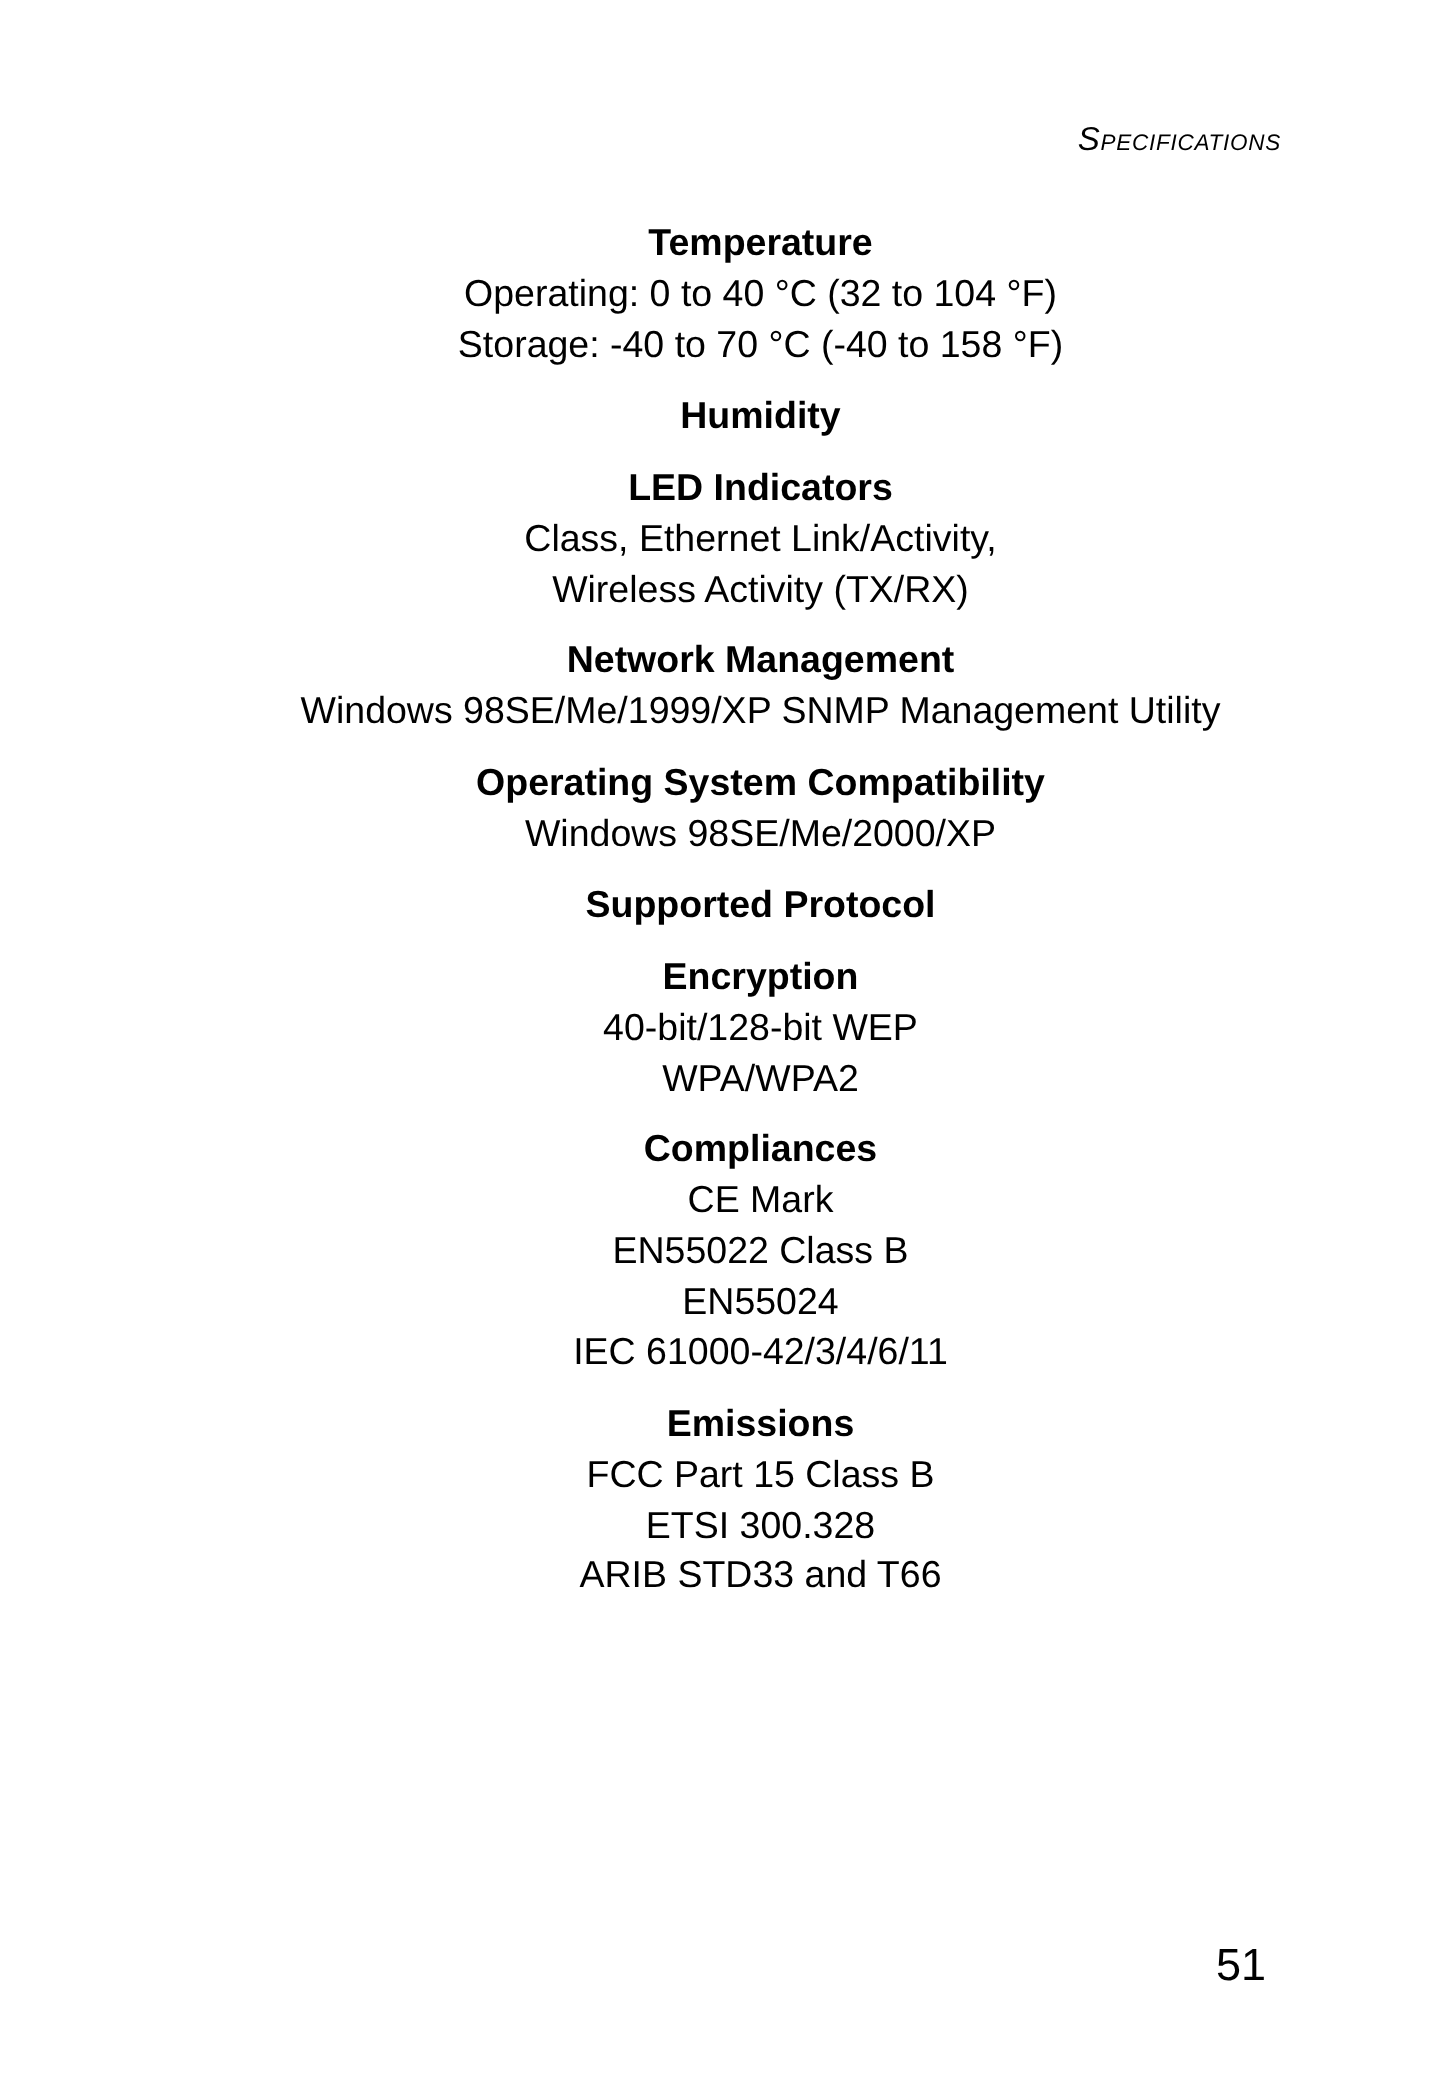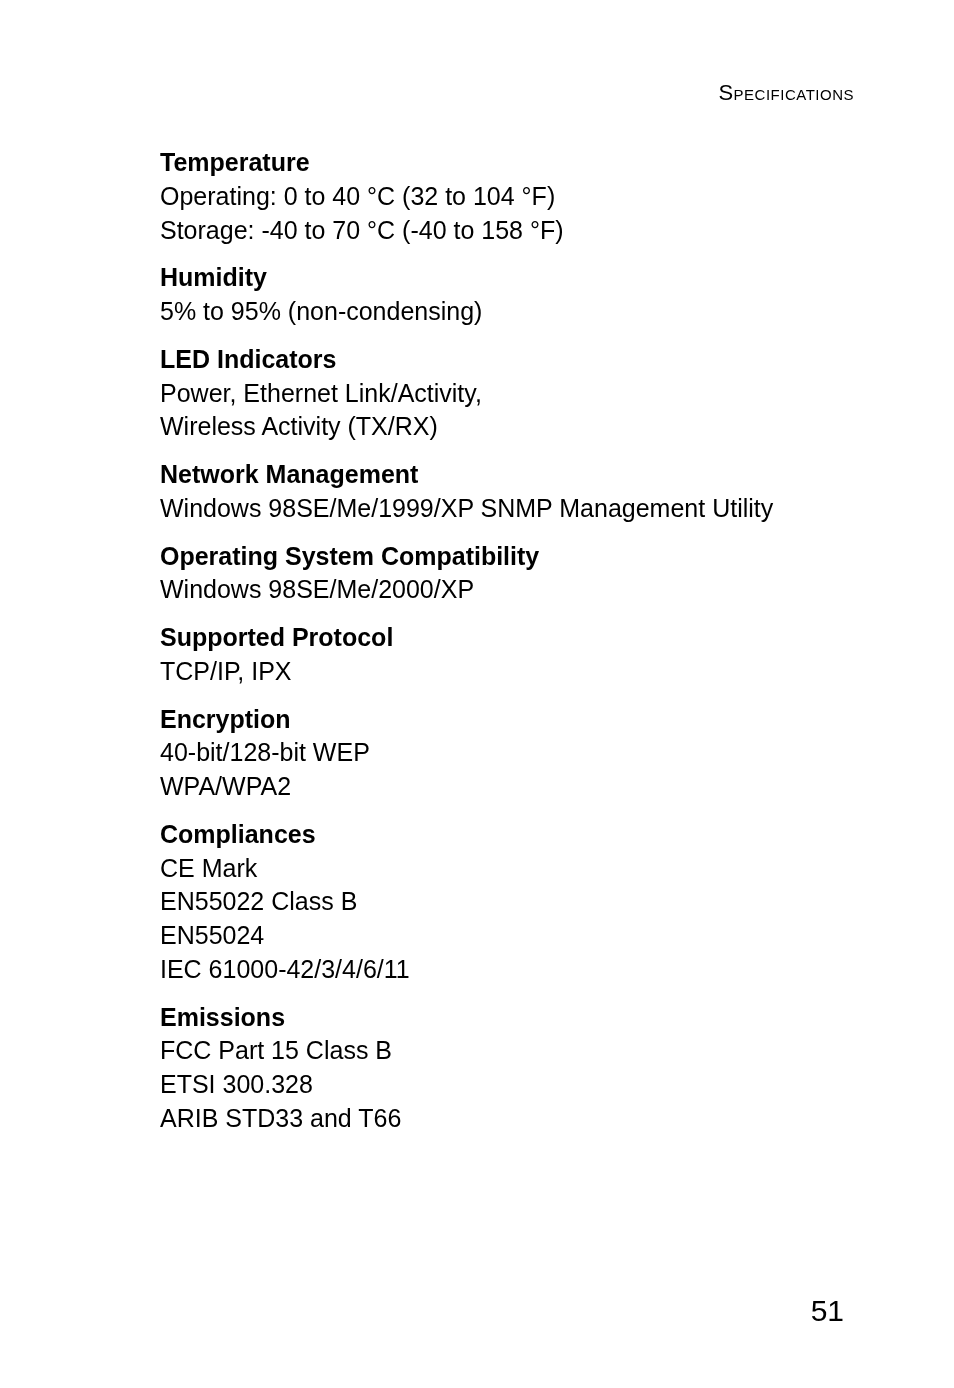--- a/index.html
+++ b/index.html
@@ -8,25 +8,26 @@
     height: 1388px;
     background: #fff;
     font-family: Arial, Helvetica, sans-serif;
     position: relative;
     padding: 80px 100px 60px 160px;
     color: #000;
   }
   .header-label {
     text-align: right;
     font-variant: small-caps;
+    font-style: italic;
     font-size: 22px;
     letter-spacing: 0.5px;
     margin-bottom: 40px;
   }
-  .section { margin-bottom: 14px; }
+  .section { margin-bottom: 14px; text-align: center; }
   .heading {
     font-weight: bold;
     font-size: 25px;
     line-height: 1.35;
   }
   .body-text {
     font-size: 25px;
     line-height: 1.35;
   }
   .page-number {
@@ -42,42 +43,40 @@
 <div class="header-label">Specifications</div>
 
 <div class="section">
   <div class="heading">Temperature</div>
   <div class="body-text">Operating: 0 to 40 °C (32 to 104 °F)</div>
   <div class="body-text">Storage: -40 to 70 °C (-40 to 158 °F)</div>
 </div>
 
 <div class="section">
   <div class="heading">Humidity</div>
-  <div class="body-text">5% to 95% (non-condensing)</div>
 </div>
 
 <div class="section">
   <div class="heading">LED Indicators</div>
-  <div class="body-text">Power, Ethernet Link/Activity,</div>
+  <div class="body-text">Class, Ethernet Link/Activity,</div>
   <div class="body-text">Wireless Activity (TX/RX)</div>
 </div>
 
 <div class="section">
   <div class="heading">Network Management</div>
   <div class="body-text">Windows 98SE/Me/1999/XP SNMP Management Utility</div>
 </div>
 
 <div class="section">
   <div class="heading">Operating System Compatibility</div>
   <div class="body-text">Windows 98SE/Me/2000/XP</div>
 </div>
 
 <div class="section">
   <div class="heading">Supported Protocol</div>
-  <div class="body-text">TCP/IP, IPX</div>
 </div>
 
 <div class="section">
   <div class="heading">Encryption</div>
   <div class="body-text">40-bit/128-bit WEP</div>
   <div class="body-text">WPA/WPA2</div>
 </div>
 
 <div class="section">
   <div class="heading">Compliances</div>

